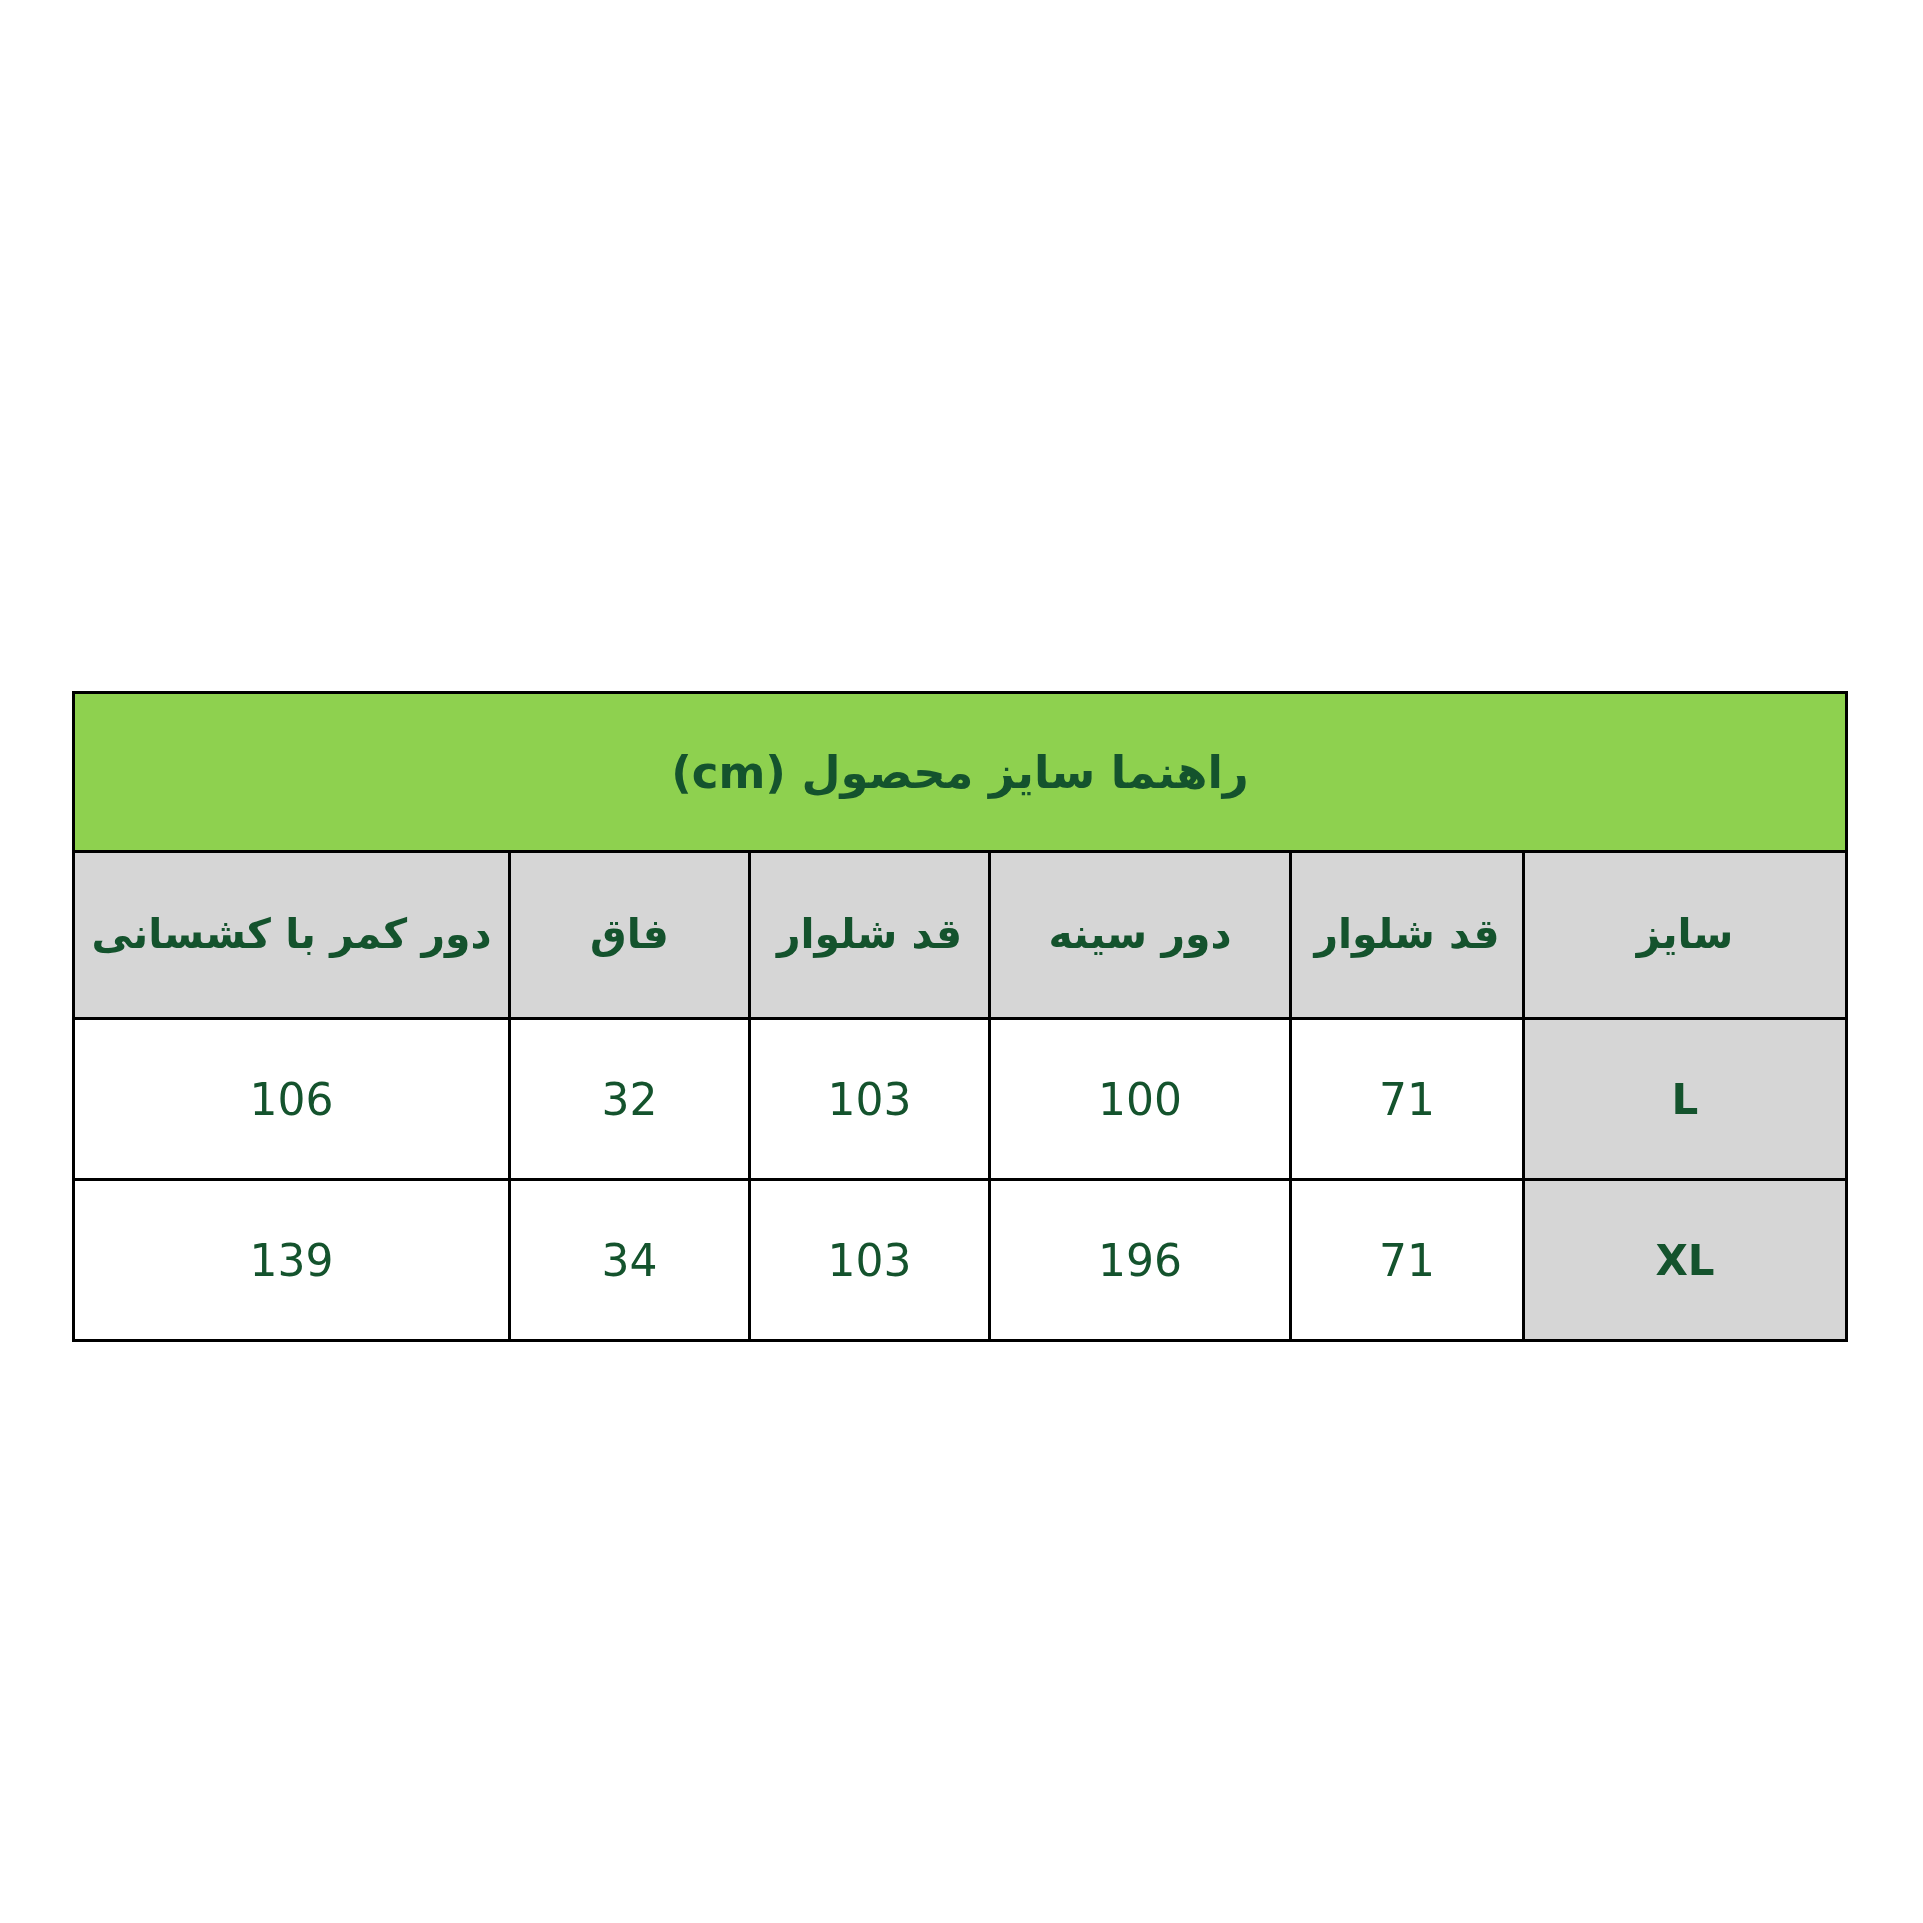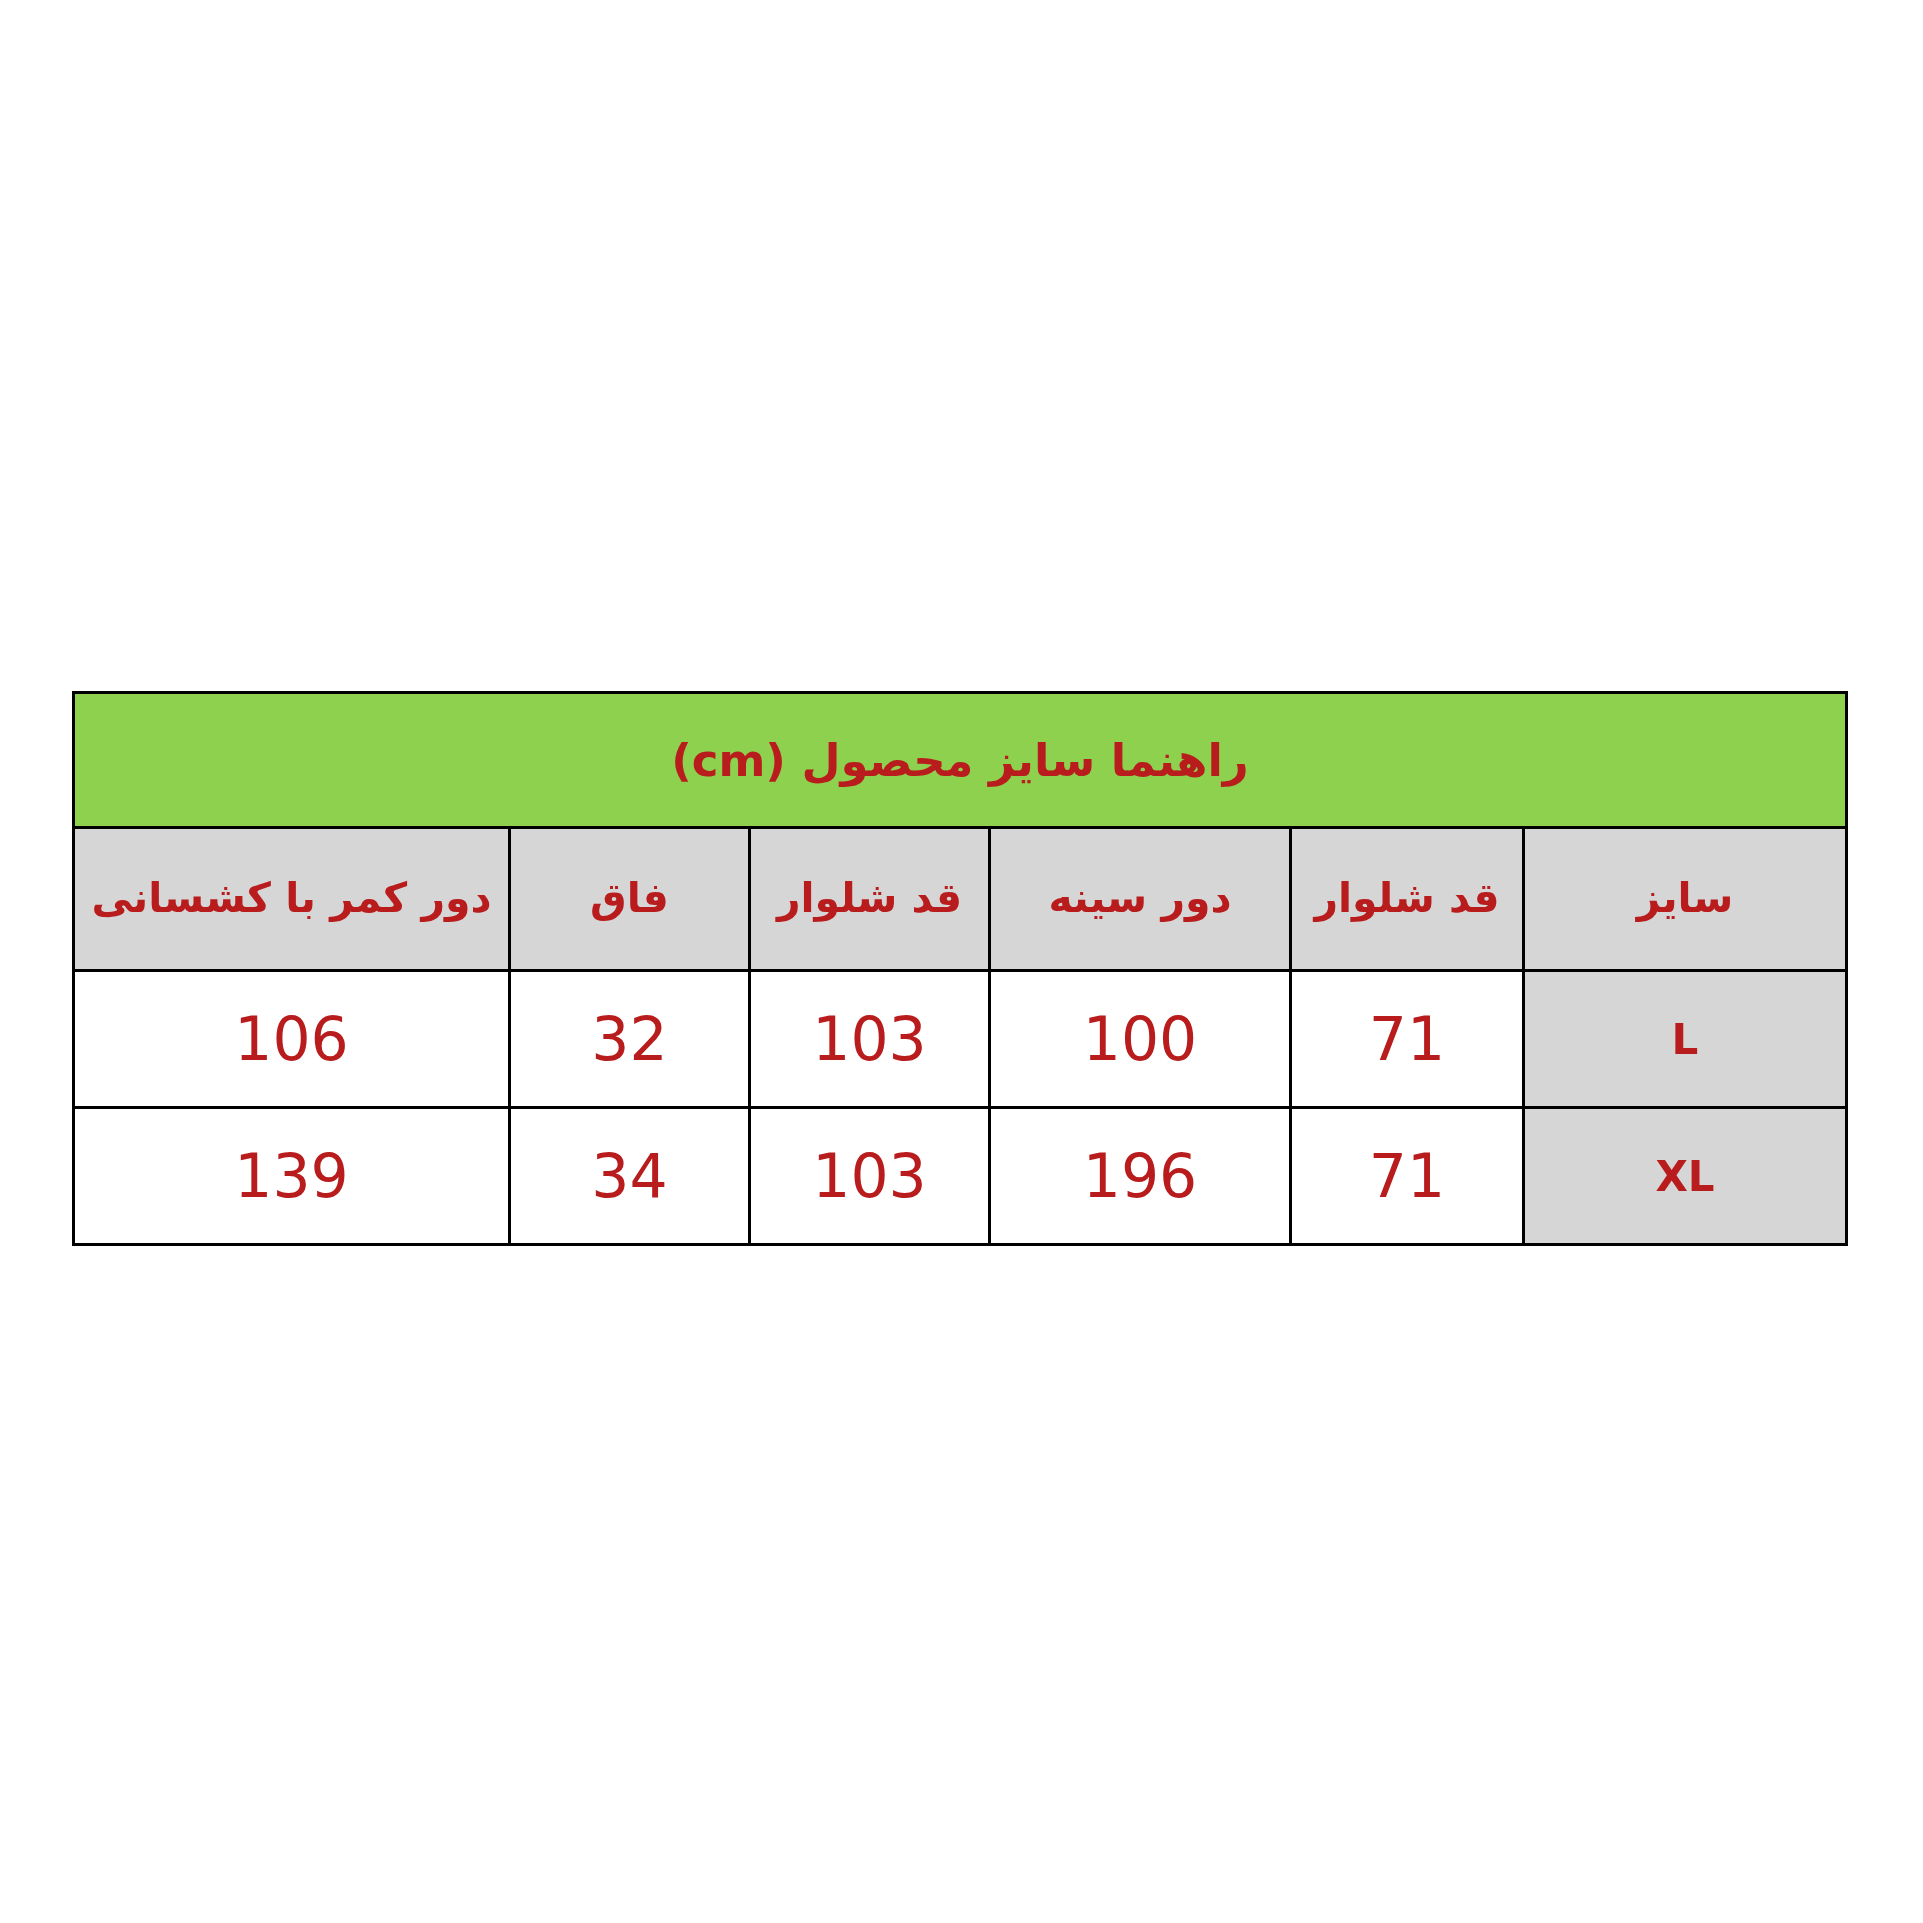--- a/index.html
+++ b/index.html
@@ -36,22 +36,22 @@
     table-layout: fixed;
     width: 1773px;
     direction: rtl;
   }
 
   table.size-table td,
   table.size-table th {
     border: 3.8px solid #000000;
     text-align: center;
     vertical-align: middle;
-    color: #b91c1c;
-    padding: 4px;
+    color: #14532d;
+    padding: 16px;
   }
 
   .title-cell {
     background: #8ed14f;
     height: 124px;
     font-size: 45px;
     font-weight: bold;
     letter-spacing: 0px;
   }
 
@@ -61,21 +61,21 @@
     font-size: 41px;
     font-weight: bold;
     line-height: 1.25;
     padding: 0 13.5px;
     margin-left: 17px;
   }
 
   .data-cell {
     background: #ffffff;
     height: 126px;
-    font-size: 60px;
+    font-size: 44px;
     font-weight: normal;
   }
 
   .size-cell {
     background: #d6d6d6;
     height: 126px;
     font-size: 42px;
     font-weight: bold;
   }
 

